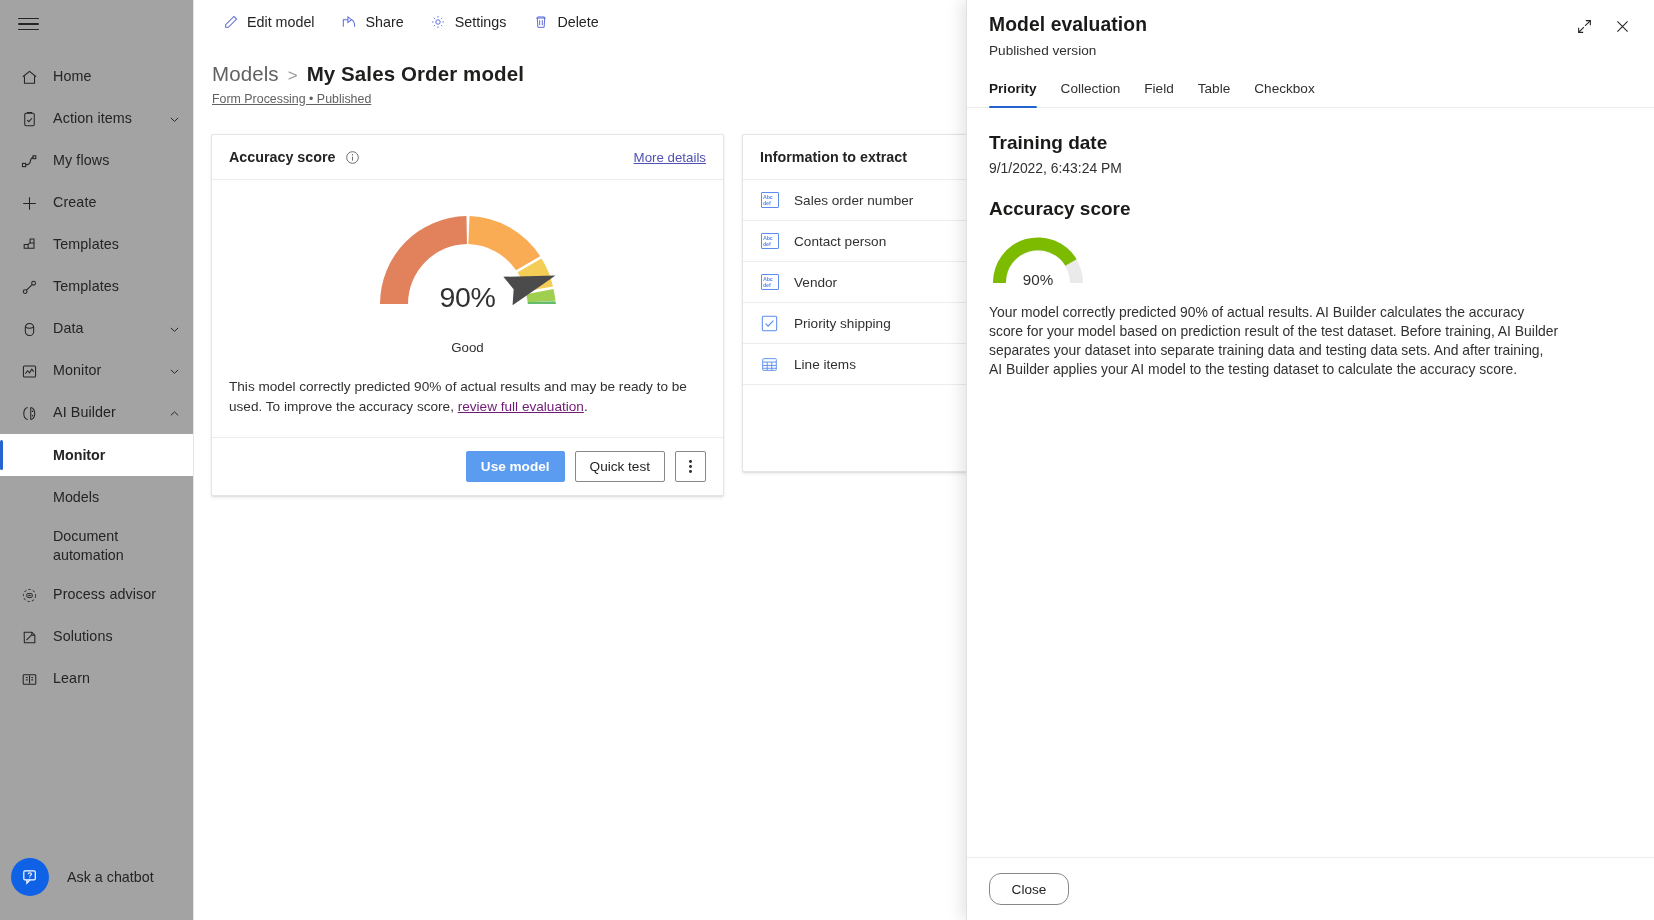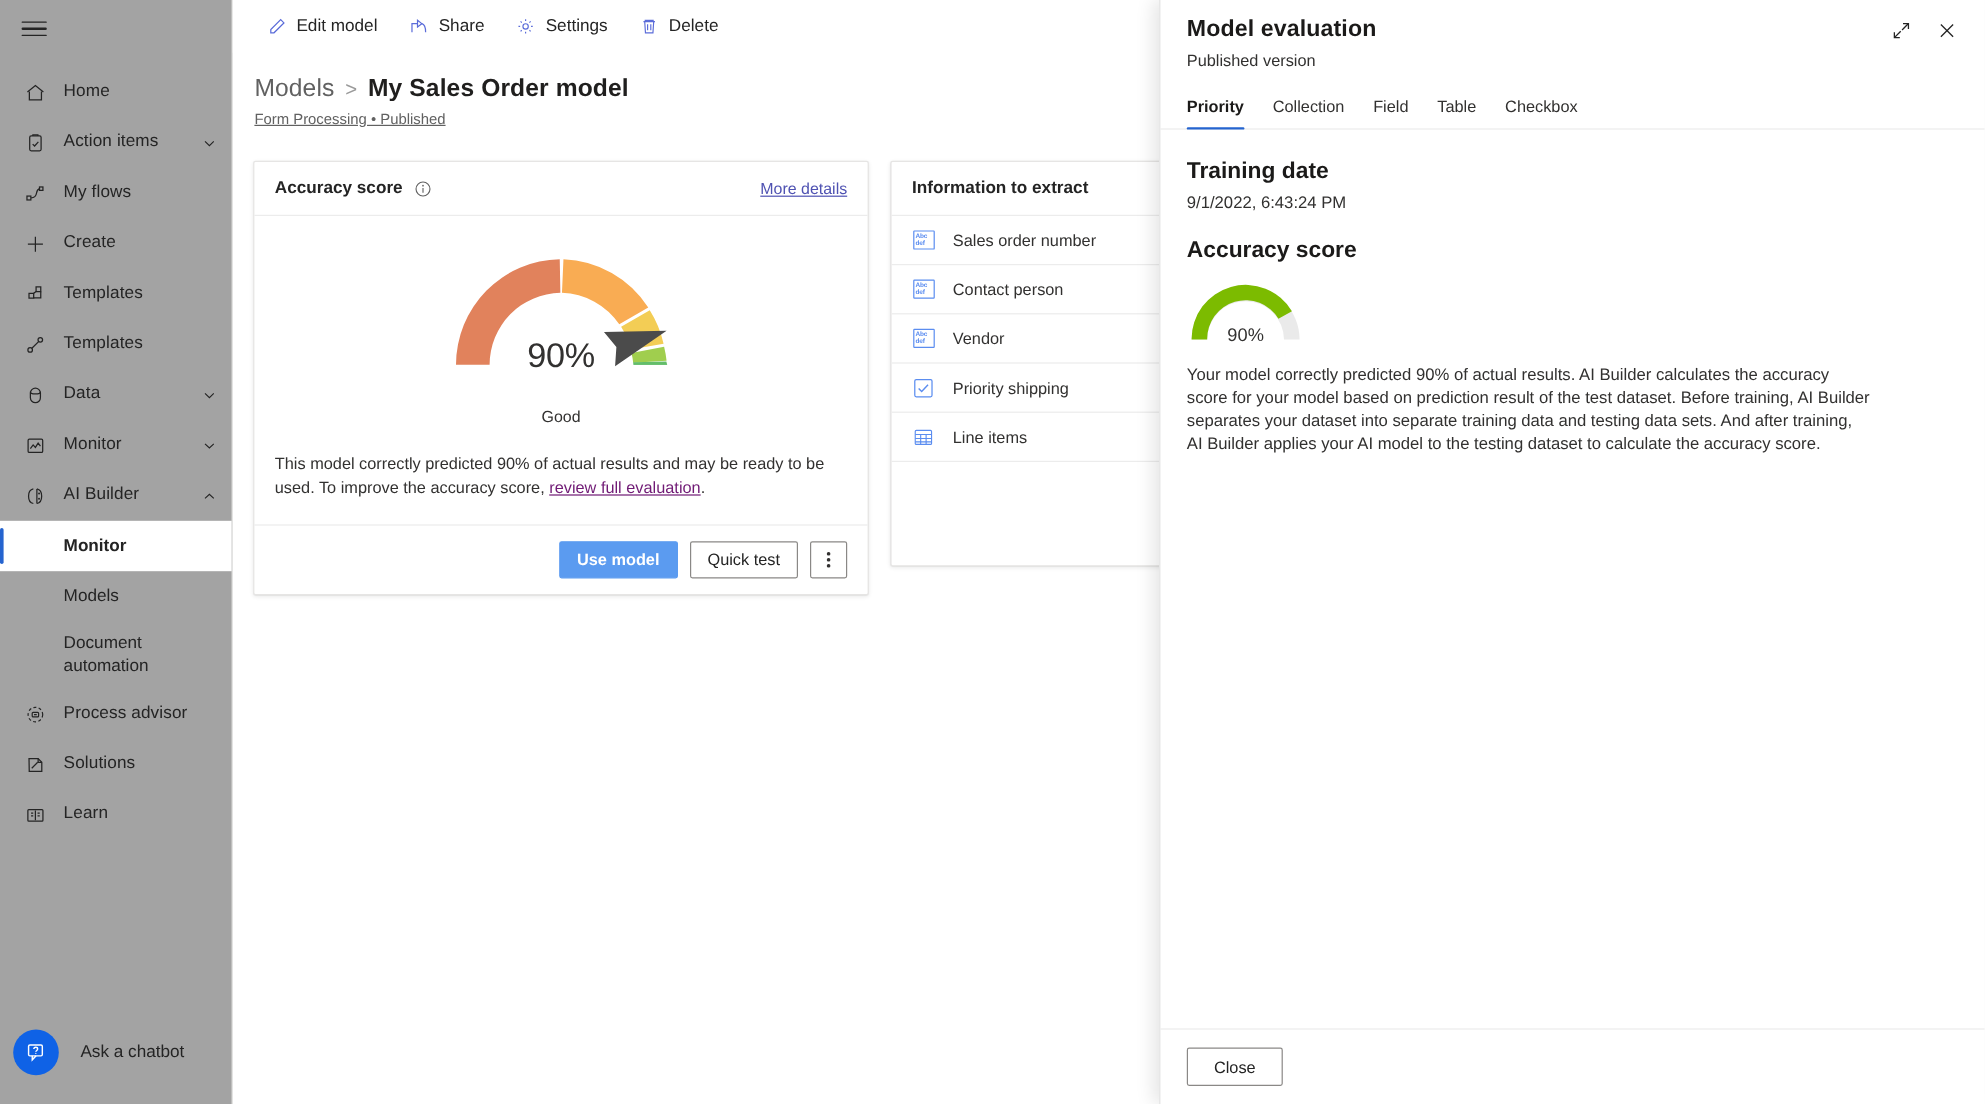--- a/index.html
+++ b/index.html
@@ -200,21 +200,21 @@
     font-size: 15.2px; color: #323130;
   }
   .panel-para {
     margin-top: 18px; font-size: 13.9px; color: #323130; line-height: 19px;
     max-width: 570px;
   }
   .panel-foot {
     border-top: 1px solid #ececec; padding: 15px 22px;
     flex: 0 0 auto;
   }
-  .btn-close { min-width: 80px; height: 32px; }
+  .btn-close { min-width: 80px; height: 32px; border-radius: 12px; }
 </style>
 </head>
 <body>
 
 <div class="app">
 
   <div class="sidebar">
 
     <div class="hamburger">
       <div class="bars">

